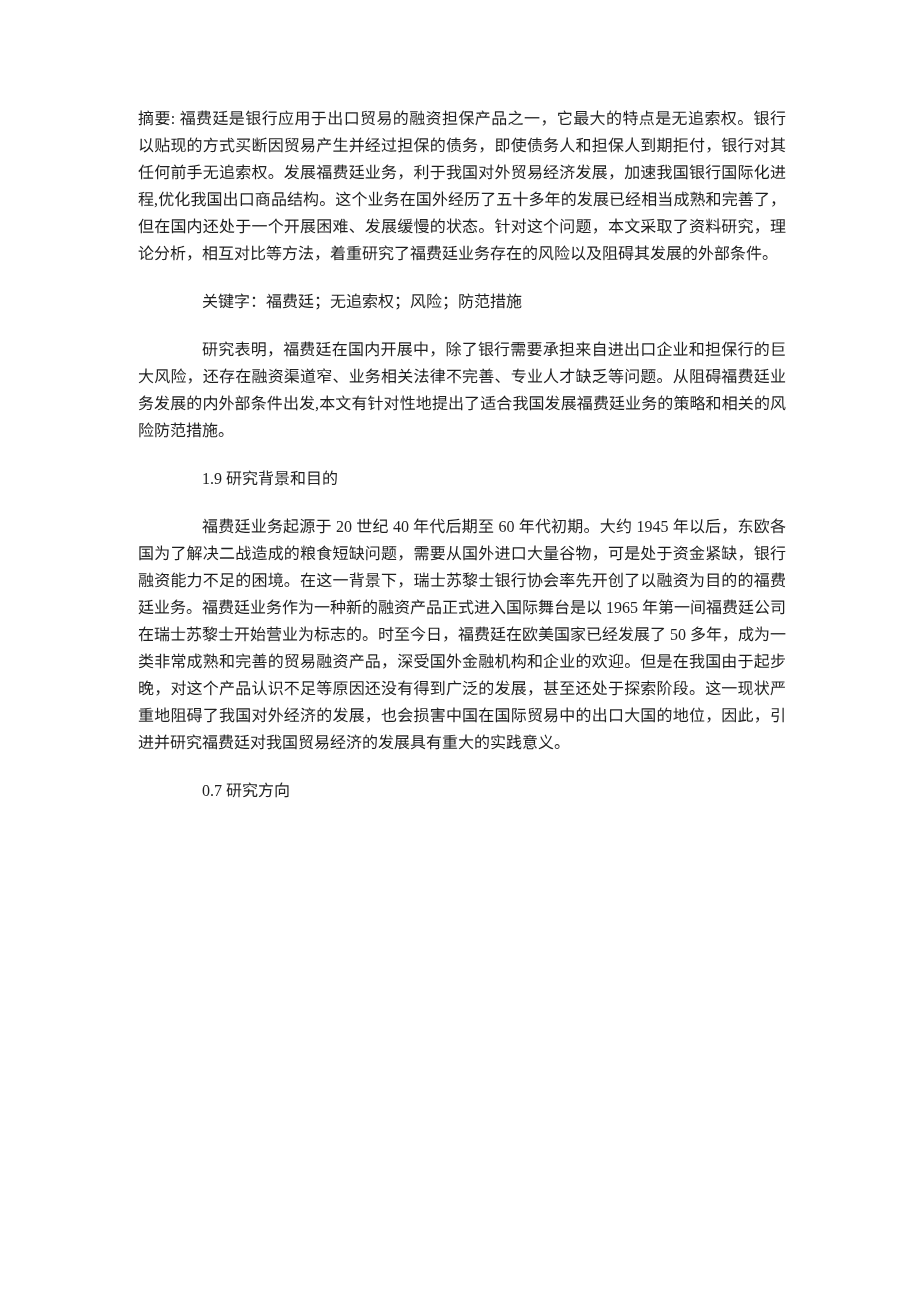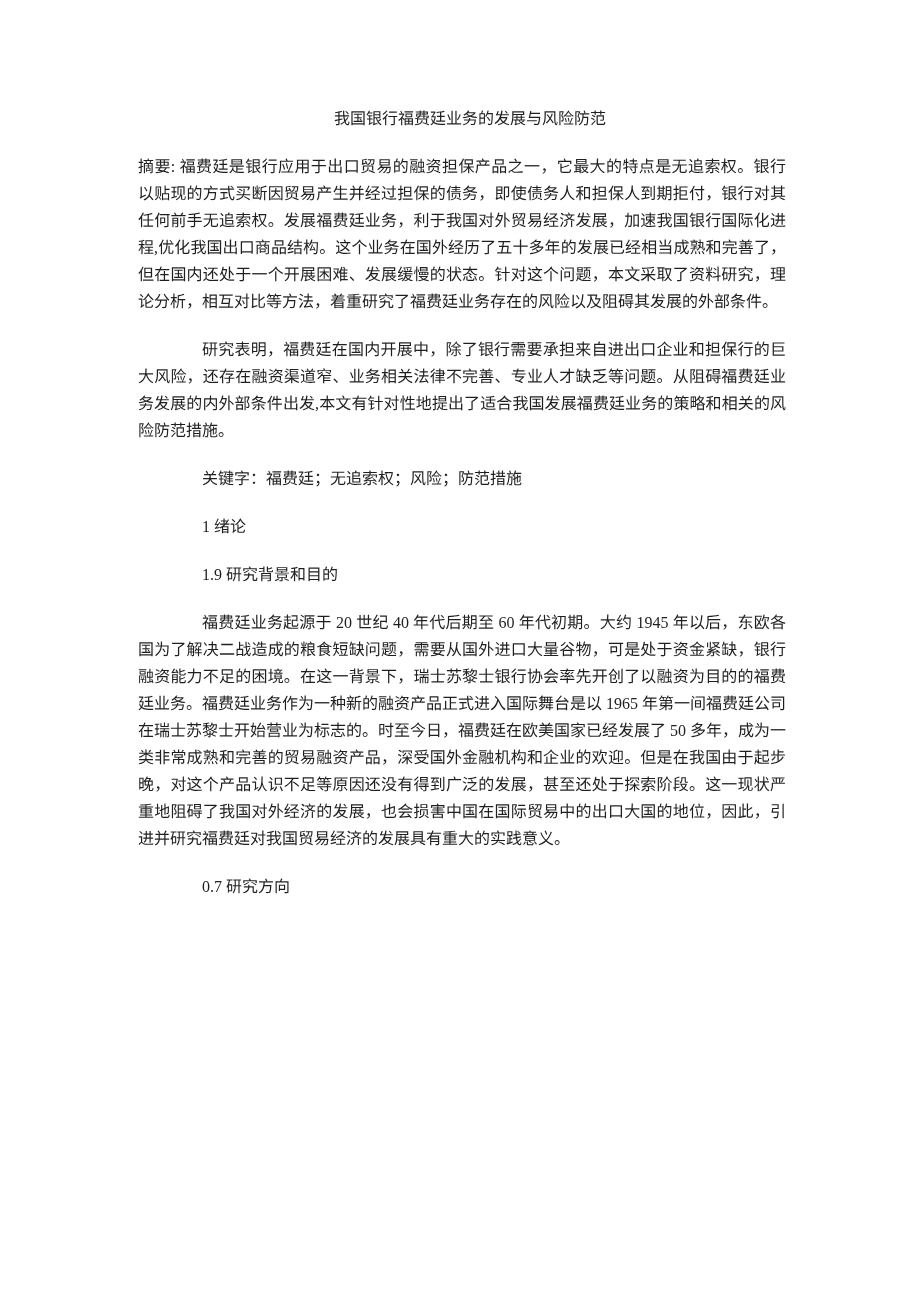--- a/index.html
+++ b/index.html
@@ -43,29 +43,27 @@
   .heading {
     text-align: left;
   }
 </style>
 </head>
 <body>
 
 <div class="page">
   <div class="content">
 
-    <h1 class="doc-title">我国银行福费廷业务的发展与风险防范</h1>
 
     <p class="para">摘要: 福费廷是银行应用于出口贸易的融资担保产品之一，它最大的特点是无追索权。银行以贴现的方式买断因贸易产生并经过担保的债务，即使债务人和担保人到期拒付，银行对其任何前手无追索权。发展福费廷业务，利于我国对外贸易经济发展，加速我国银行国际化进程,优化我国出口商品结构。这个业务在国外经历了五十多年的发展已经相当成熟和完善了，但在国内还处于一个开展困难、发展缓慢的状态。针对这个问题，本文采取了资料研究，理论分析，相互对比等方法，着重研究了福费廷业务存在的风险以及阻碍其发展的外部条件。</p>
 
+    <p class="para indent">关键字：福费廷；无追索权；风险；防范措施</p>
+
     <p class="para indent">研究表明，福费廷在国内开展中，除了银行需要承担来自进出口企业和担保行的巨大风险，还存在融资渠道窄、业务相关法律不完善、专业人才缺乏等问题。从阻碍福费廷业务发展的内外部条件出发,本文有针对性地提出了适合我国发展福费廷业务的策略和相关的风险防范措施。</p>
 
-    <p class="para indent">关键字：福费廷；无追索权；风险；防范措施</p>
-
-    <p class="para indent heading">1 绪论</p>
 
     <p class="para indent heading">1.9 研究背景和目的</p>
 
     <p class="para indent">福费廷业务起源于 20 世纪 40 年代后期至 60 年代初期。大约 1945 年以后，东欧各国为了解决二战造成的粮食短缺问题，需要从国外进口大量谷物，可是处于资金紧缺，银行融资能力不足的困境。在这一背景下，瑞士苏黎士银行协会率先开创了以融资为目的的福费廷业务。福费廷业务作为一种新的融资产品正式进入国际舞台是以 1965 年第一间福费廷公司在瑞士苏黎士开始营业为标志的。时至今日，福费廷在欧美国家已经发展了 50 多年，成为一类非常成熟和完善的贸易融资产品，深受国外金融机构和企业的欢迎。但是在我国由于起步晚，对这个产品认识不足等原因还没有得到广泛的发展，甚至还处于探索阶段。这一现状严重地阻碍了我国对外经济的发展，也会损害中国在国际贸易中的出口大国的地位，因此，引进并研究福费廷对我国贸易经济的发展具有重大的实践意义。</p>
 
 
     <p class="para indent heading">0.7 研究方向</p>
 
 
   </div>

